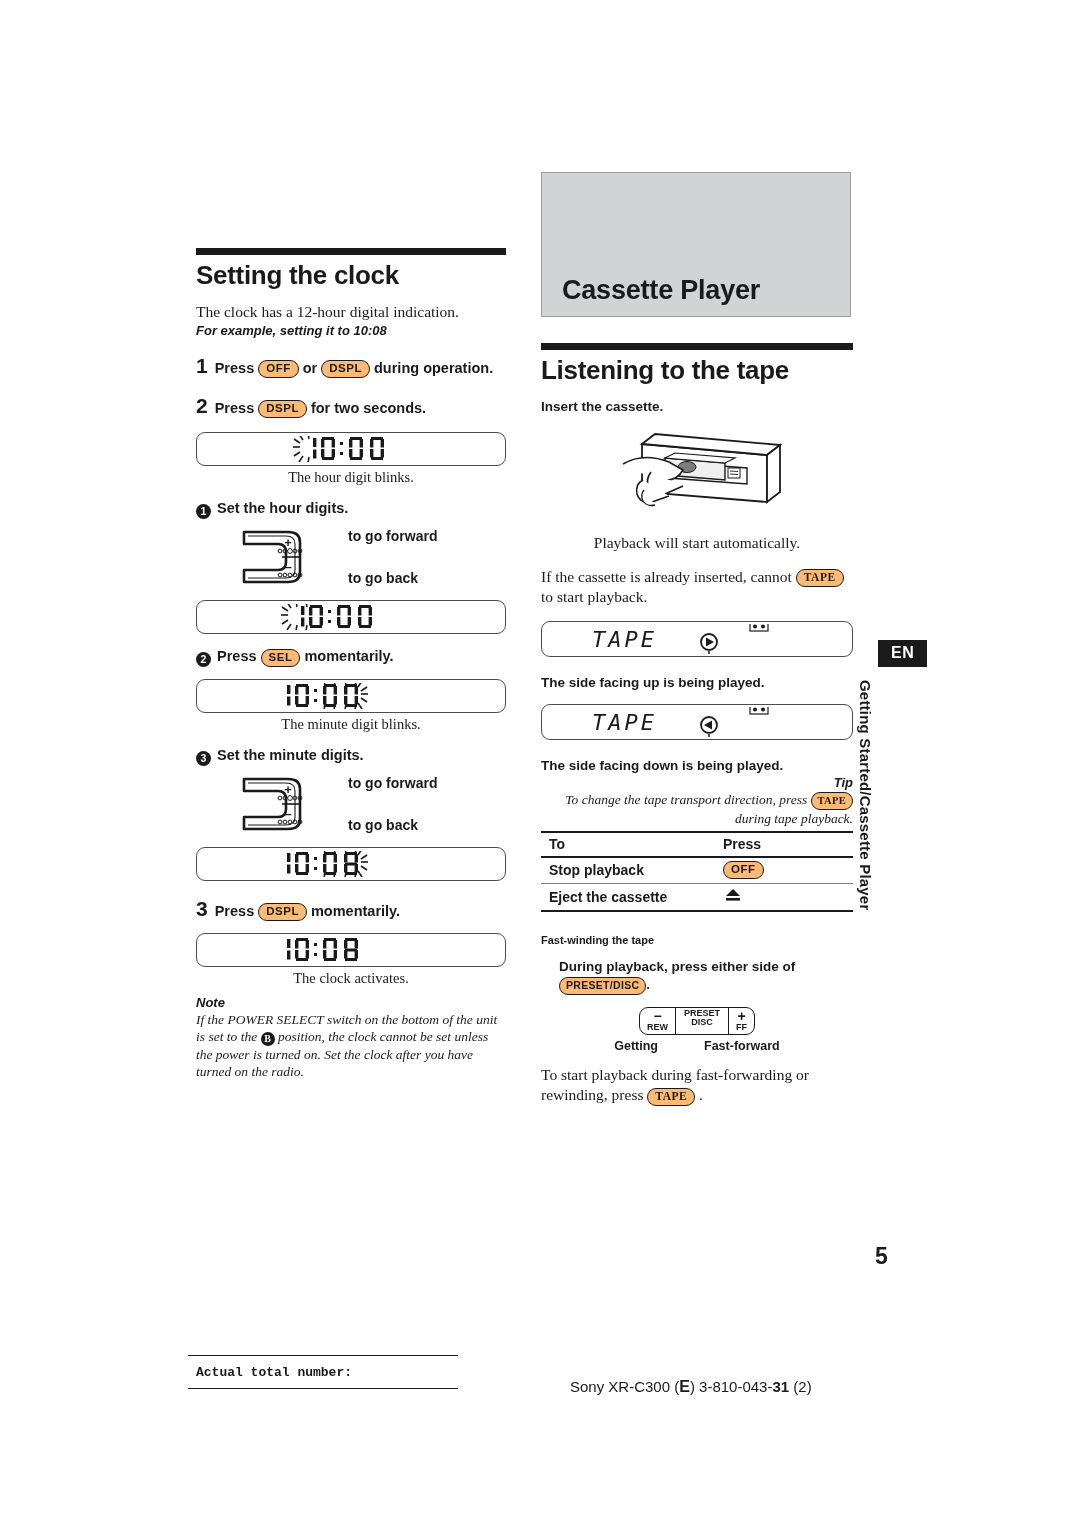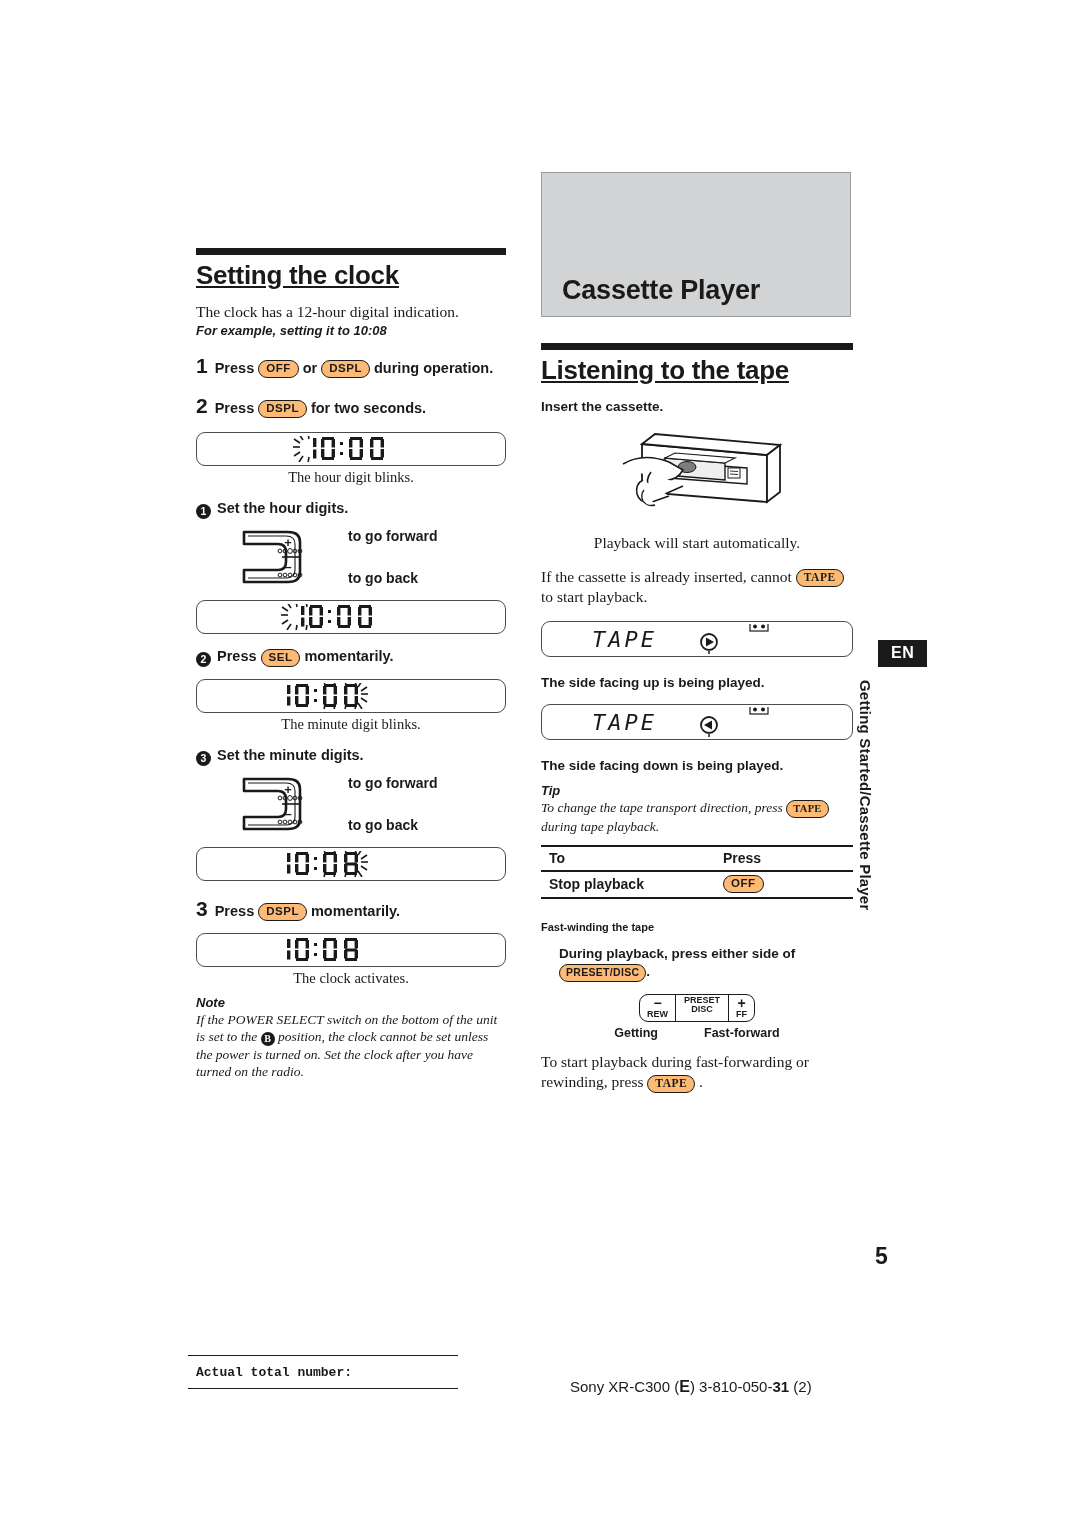--- a/index.html
+++ b/index.html
@@ -8,21 +8,21 @@
     font-family:"Liberation Sans", sans-serif; color:#1a1a1a;
   }
   .page{position:absolute;inset:0;}
 
   
   .col-left{position:absolute;left:196px;top:248px;width:310px;}
   .col-right{position:absolute;left:541px;top:172px;width:312px;}
 
   
   .rule-bar{height:7px;background:#1a1a1a;width:100%;}
-  .sec-title{font-size:26px;font-weight:bold;letter-spacing:-0.3px;margin:6px 0 12px 0;line-height:1.1;text-decoration:underline;}
+  .sec-title{font-size:26px;font-weight:bold;letter-spacing:-0.3px;margin:6px 0 12px 0;line-height:1.1;}
 
   
   .chapter-box{
     width:310px;height:145px;background:#d2d3d4;border:1px solid #9b9c9d;
     box-sizing:border-box;position:relative;
   }
   .chapter-box .chapter-title{
     position:absolute;left:20px;bottom:10px;font-size:27px;font-weight:bold;letter-spacing:-0.2px;
   }
 
@@ -68,21 +68,21 @@
 
   
   .note-h{font-family:"Liberation Sans",sans-serif;font-weight:bold;font-style:italic;font-size:13px;margin-bottom:1px;}
   .note-b{font-family:"Liberation Serif",serif;font-style:italic;font-size:13.5px;line-height:1.3;}
 
   
   .cap-sans-b{font-size:13.5px;font-weight:bold;margin:0;}
   .r-serif{font-family:"Liberation Serif",serif;font-size:15.5px;line-height:1.3;}
 
   
-  table.kv{border-collapse:collapse;width:100%;margin-top:9px;}
+  table.kv{border-collapse:collapse;width:100%;margin-top:3px;}
   table.kv th,table.kv td{text-align:left;font-size:14px;font-weight:bold;padding:3px 0 4px 8px;}
   table.kv thead th{border-top:2.4px solid #1a1a1a;border-bottom:2.4px solid #1a1a1a;}
   table.kv tbody td{border-bottom:1.4px solid #7a7a7a;}
   table.kv tbody tr:last-child td{border-bottom:2.4px solid #1a1a1a;}
   table.kv .c2{width:130px;}
 
   
   .pd-btn{
     display:inline-flex;border:1.6px solid #1a1a1a;border-radius:9px;overflow:hidden;background:#fff;
   }
@@ -525,41 +525,50 @@
           <polygon points="120,13.5 112,18 120,22.5" fill="#1a1a1a"></polygon>
           <line x1="117" y1="26" x2="117" y2="42" stroke="#555" stroke-width="2"></line>
           <rect x="158" y="-2" width="18" height="9" fill="#fff" stroke="#1a1a1a" stroke-width="1.2"></rect>
           <circle cx="163" cy="2.6" r="2" fill="#1a1a1a"></circle>
           <circle cx="171" cy="2.6" r="2" fill="#1a1a1a"></circle>
         </svg>
       </div>
       <p class="cap-sans-b" style="margin-top:18px;">The side facing down is being played.</p>
     </div>
 
-    <div style="margin-top:10px;">
+    <div style="margin-top:2px;text-align:right;">
       <div class="note-h">Tip</div>
       <div class="note-b">
         <span>To change the tape transport direction, press</span>
         <span class="pill sm" style="font-style:normal;">TAPE</span>
         <span>during tape playback.</span>
       </div>
     </div>
 
     <table class="kv">
       <thead>
         <tr>
           <th>To</th>
           <th class="c2">Press</th>
         </tr>
       </thead>
       <tbody>
         <tr>
           <td>Stop playback</td>
           <td>
             <span class="pill">OFF</span>
+          </td>
+        </tr>
+        <tr>
+          <td>Eject the cassette</td>
+          <td>
+            <svg width="20" height="16" viewBox="0 0 20 16">
+              <polygon points="10,2 17,9 3,9" fill="#1a1a1a"></polygon>
+              <rect x="3" y="11" width="14" height="2.6" fill="#1a1a1a"></rect>
+            </svg>
           </td>
         </tr>
       </tbody>
     </table>
 
     <div style="margin-top:22px;">
       <div style="font-size:11px;font-weight:bold;">Fast-winding the tape</div>
 
       <p class="cap-sans-b" style="margin:12px 0 0 18px;line-height:1.35;">
         <span>During playback, press either side of</span><br>
@@ -600,17 +609,17 @@
   <div class="side-vert">Getting Started/Cassette Player</div>
 
   <div class="pageno">5</div>
 
   <div class="footer-left">
     <div class="fl-top"></div>
     <div class="fl-txt">Actual total number:</div>
     <div class="fl-bot"></div>
   </div>
   <div class="footer-right">
-    <span>Sony XR-C300 (</span><span class="e-mark">E</span><span>) 3-810-050-</span><span class="b31">31</span>
+    <span>Sony XR-C300 (</span><span class="e-mark">E</span><span>) 3-810-043-</span><span class="b31">31</span>
     <span>(2)</span>
   </div>
 
 </div>
 
 </body></html>

